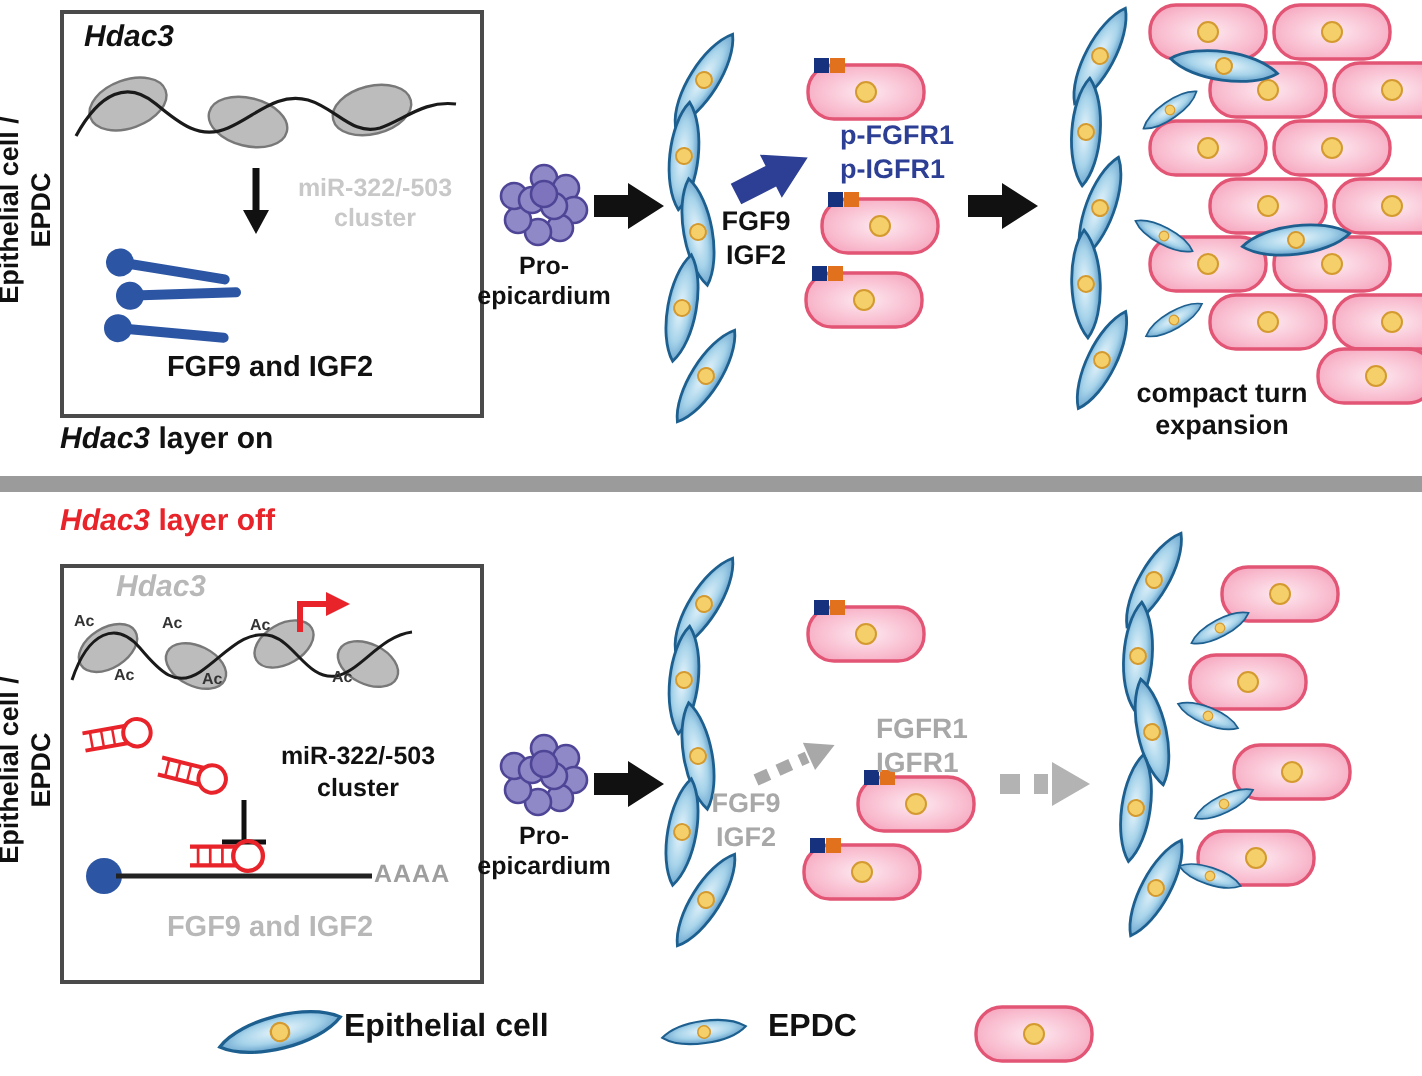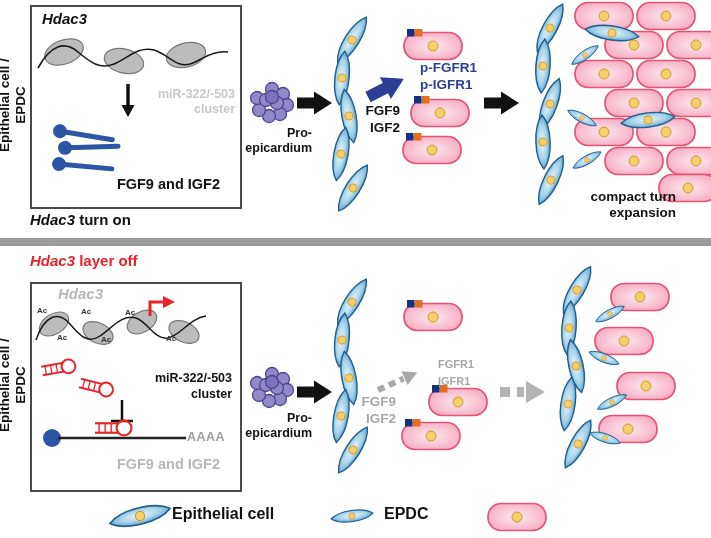--- a/index.html
+++ b/index.html
@@ -3,21 +3,21 @@
 <meta charset="utf-8">
 <style>
   html,body{margin:0;padding:0;background:#fff}
   .stage{position:relative;width:711px;height:538px;background:#fff;overflow:hidden;
          font-family:"Liberation Sans",sans-serif;}
   svg.layer{position:absolute;left:0;top:0}
   .box{position:absolute;border:2.5px solid #4a4a4a;background:transparent}
   .divider{position:absolute;left:0;top:238px;width:711px;height:8px;background:var(--divider_gray,#9b9b9b)}
   .t{position:absolute;font-weight:700;color:#111;white-space:nowrap}
   .it{font-style:italic}
-  .center{text-align:right}
+  .center{text-align:center}
   .vlabel{position:absolute;width:150px;height:34px;transform:rotate(-90deg);
           text-align:center;font-weight:700;font-size:13.5px;line-height:16px;color:#111;white-space:nowrap}
   .ac{position:absolute;font-size:8px;font-weight:700;color:#333}
   .blue{color:var(--accent_blue,#2c3f94)}
   .red{color:var(--accent_red,#e8232a)}
   .gray1{color:#c8c8c8}
   .gray2{color:#b8b8b8}
   .gray3{color:#a8a8a8}
   .gray4{color:#9e9e9e}
 </style>
@@ -218,21 +218,21 @@
     <div>Epithelial cell /</div>
     <div>EPDC</div>
   </div>
   <div class="t it" style="left:42px;top:10px;font-size:15px">Hdac3</div>
   <div class="t center gray1" style="left:140px;top:87px;width:95px;font-size:12.5px;line-height:15px">
     <div>miR-322/-503</div>
     <div>cluster</div>
   </div>
   <div class="t center" style="left:50px;top:176px;width:170px;font-size:14.5px">FGF9 and IGF2</div>
   <div class="t" style="left:30px;top:211px;font-size:15px">
-    <span class="it">Hdac3</span><span> turn on</span>
+    <span class="it">Hdac3</span><span> layer on</span>
   </div>
   <div class="t center" style="left:232px;top:126px;width:80px;font-size:12.5px;line-height:15px">
     <div>Pro-</div>
     <div>epicardium</div>
   </div>
   <div class="t center" style="left:356px;top:102px;width:44px;font-size:13.5px;line-height:17px">
     <div>FGF9</div>
     <div>IGF2</div>
   </div>
   <div class="t blue" style="left:420px;top:59px;font-size:13.5px;line-height:17px">
@@ -267,21 +267,21 @@
   <div class="t gray4" style="left:187px;top:430px;font-size:12.5px;letter-spacing:.5px">AAAA</div>
   <div class="t center gray2" style="left:50px;top:456px;width:170px;font-size:14.5px">FGF9 and IGF2</div>
   <div class="t center" style="left:232px;top:411px;width:80px;font-size:12.5px;line-height:15px">
     <div>Pro-</div>
     <div>epicardium</div>
   </div>
   <div class="t center gray3" style="left:350px;top:393px;width:46px;font-size:13.5px;line-height:17px">
     <div>FGF9</div>
     <div>IGF2</div>
   </div>
-  <div class="t gray3" style="left:438px;top:356px;font-size:11px;line-height:17px">
+  <div class="t gray3" style="left:438px;top:356px;font-size:14px;line-height:17px">
     <div>FGFR1</div>
     <div>IGFR1</div>
   </div>
 
   <div class="t" style="left:172px;top:505px;font-size:16px">Epithelial cell</div>
   <div class="t" style="left:384px;top:505px;font-size:16px">EPDC</div>
 
 </div>
 
 </body></html>

